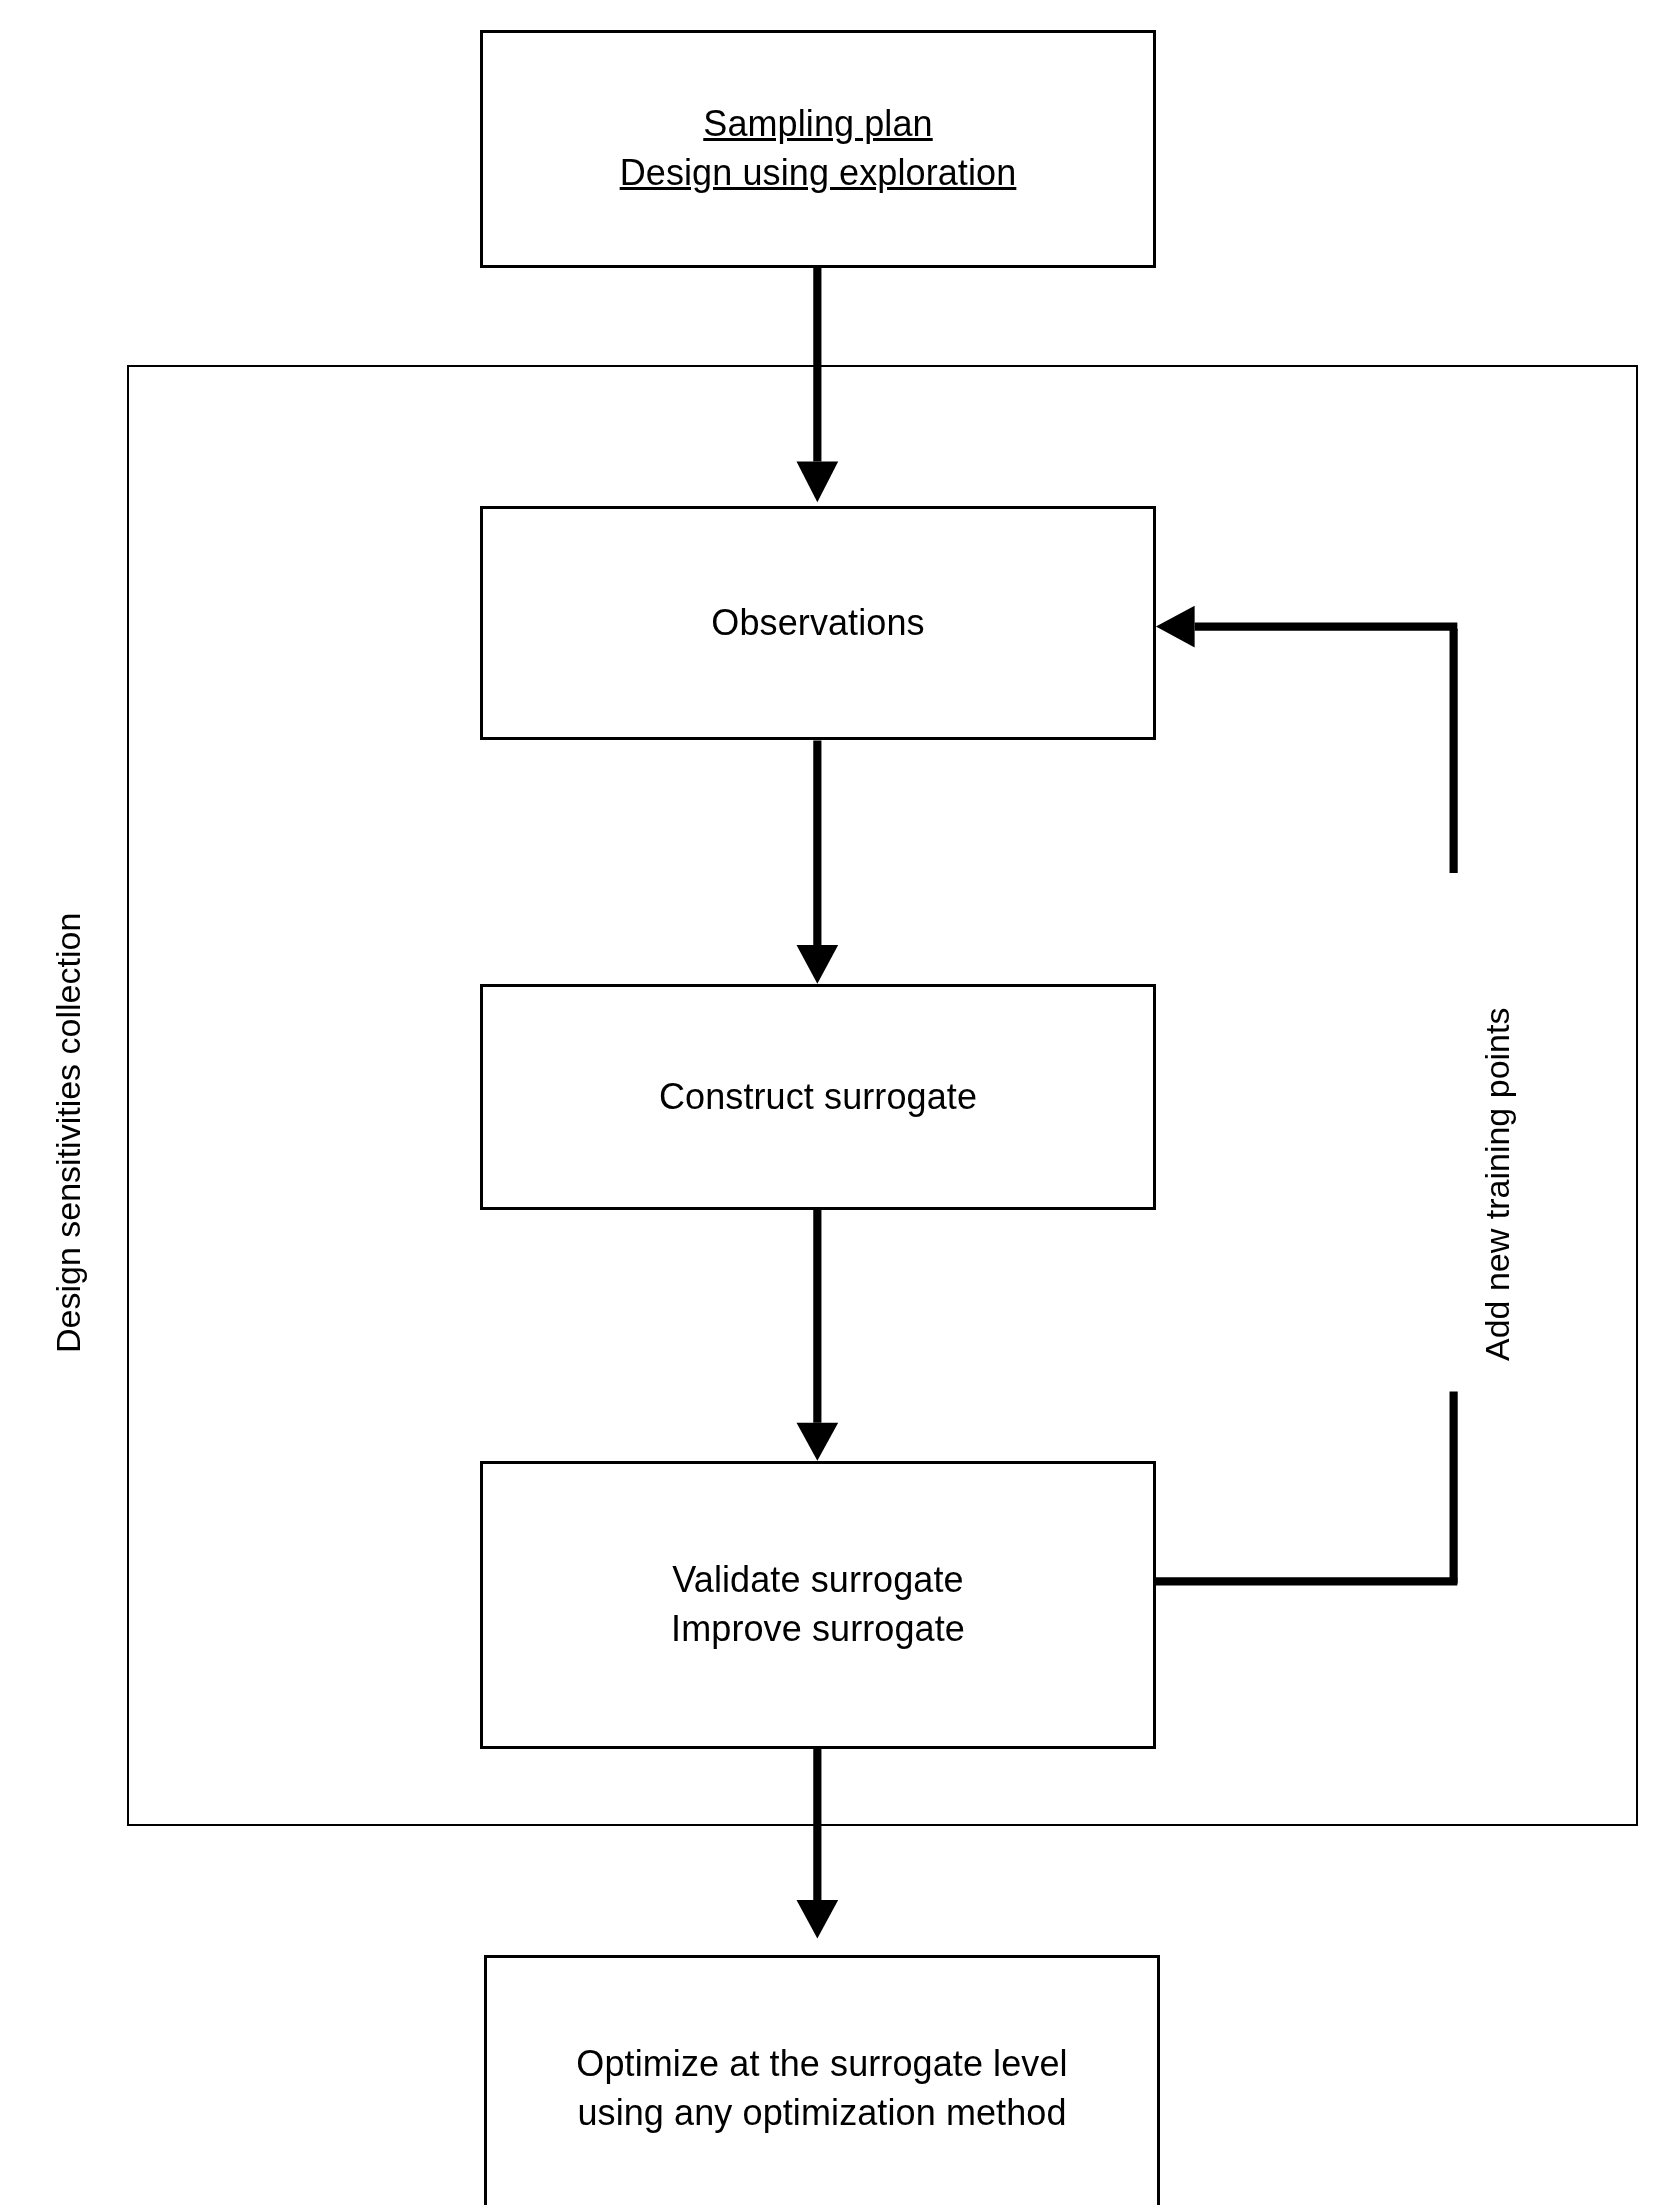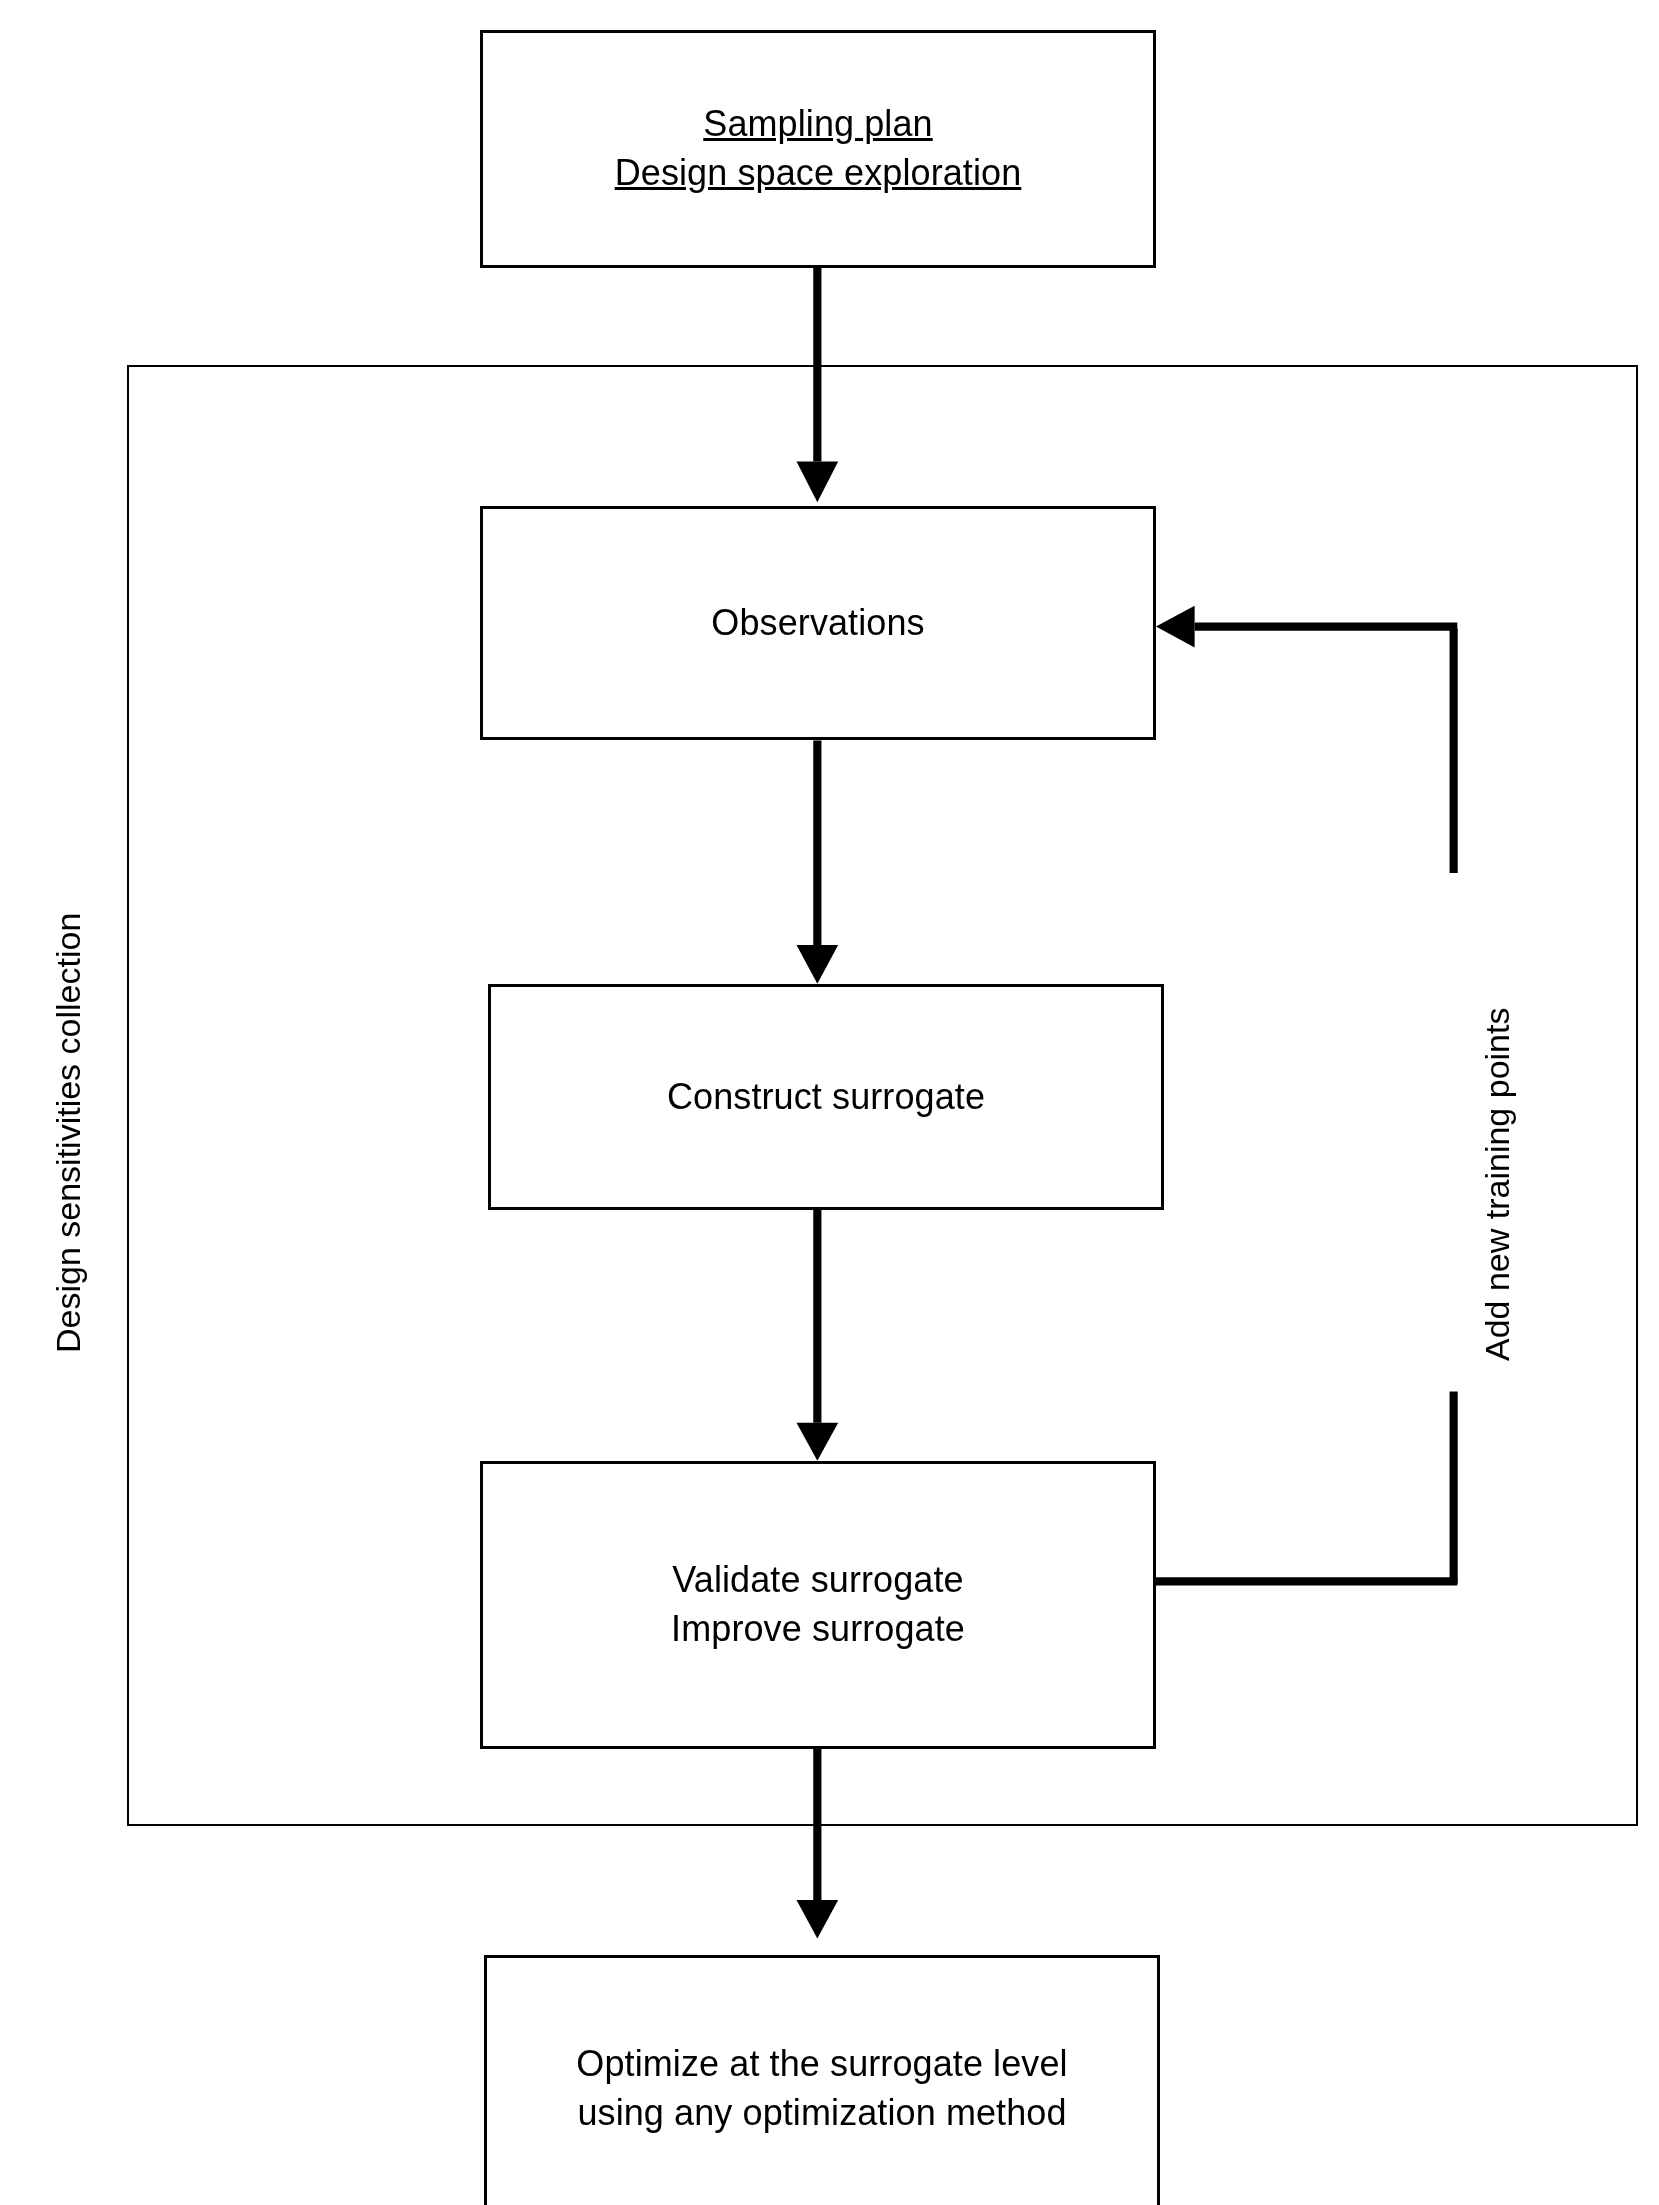--- a/index.html
+++ b/index.html
@@ -99,28 +99,28 @@
   </svg>
 
   <div class="group-box" style="left:127px; top:365px; width:1511px; height:1461px;"></div>
 
   <div class="vlabel" style="left:51px; top:1353px; transform: rotate(-90deg);">Design sensitivities collection</div>
 
   <div class="vlabel" style="left:1480px; top:1361px; transform: rotate(-90deg);">Add new training points</div>
 
   <div class="node-box" style="left:480px; top:30px; width:676px; height:238px;text-decoration:underline;">
     <div class="node-line">Sampling plan</div>
-    <div class="node-line">Design space exploration</div>
+    <div class="node-line">Design using exploration</div>
   </div>
 
   <div class="node-box" style="left:480px; top:506px; width:676px; height:234px;gap:16px;">
     <div class="node-line">Observations</div>
   </div>
 
-  <div class="node-box" style="left:480px; top:984px; width:676px; height:226px;margin-left:8px;">
+  <div class="node-box" style="left:480px; top:984px; width:676px; height:226px;">
     <div class="node-line">Construct surrogate</div>
   </div>
 
   <div class="node-box" style="left:480px; top:1461px; width:676px; height:288px;">
     <div class="node-line">Validate surrogate</div>
     <div class="node-line">Improve surrogate</div>
   </div>
 
   <div class="node-box" style="left:484px; top:1939px; width:676px; height:267px;margin-top:16px;">
     <div class="node-line">Optimize at the surrogate level</div>

